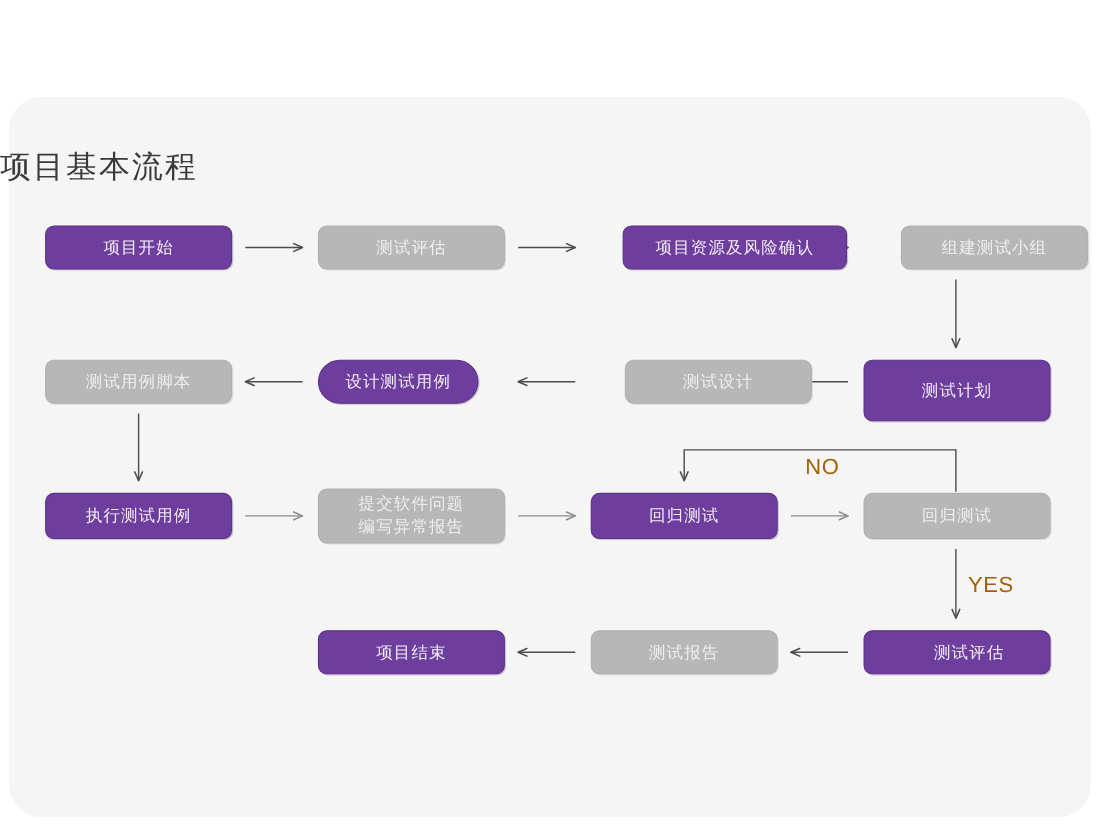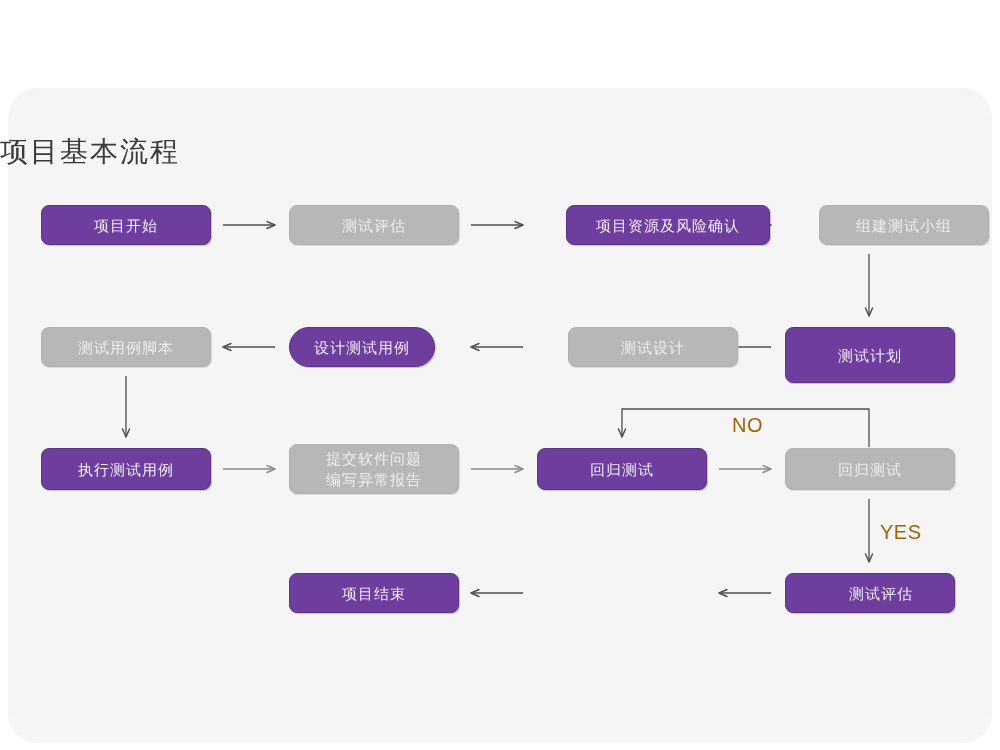--- a/index.html
+++ b/index.html
@@ -146,15 +146,16 @@
   <div class="node gray" style="left:568px; top:327px; width:170px; height:40px;">测试设计</div>
   <div class="node purple" style="left:785px; top:327px; width:170px; height:56px;">测试计划</div>
 
   <div class="node purple" style="left:41px;  top:448px; width:170px; height:42px;">执行测试用例</div>
   <div class="node gray" style="left:289px; top:444px; width:170px; height:50px;">提交软件问题
 编写异常报告</div>
   <div class="node purple" style="left:537px; top:448px; width:170px; height:42px;">回归测试</div>
   <div class="node gray" style="left:785px; top:448px; width:170px; height:42px;">回归测试</div>
 
   <div class="node purple" style="left:289px; top:573px; width:170px; height:40px;">项目结束</div>
+  <div class="node gray" style="left:537px; top:573px; width:170px; height:40px;">测试报告</div>
   <div class="node purple" style="left:785px; top:573px; width:170px; height:40px;padding-left:22px;">测试评估</div>
 
 </div>
 
 </body></html>

